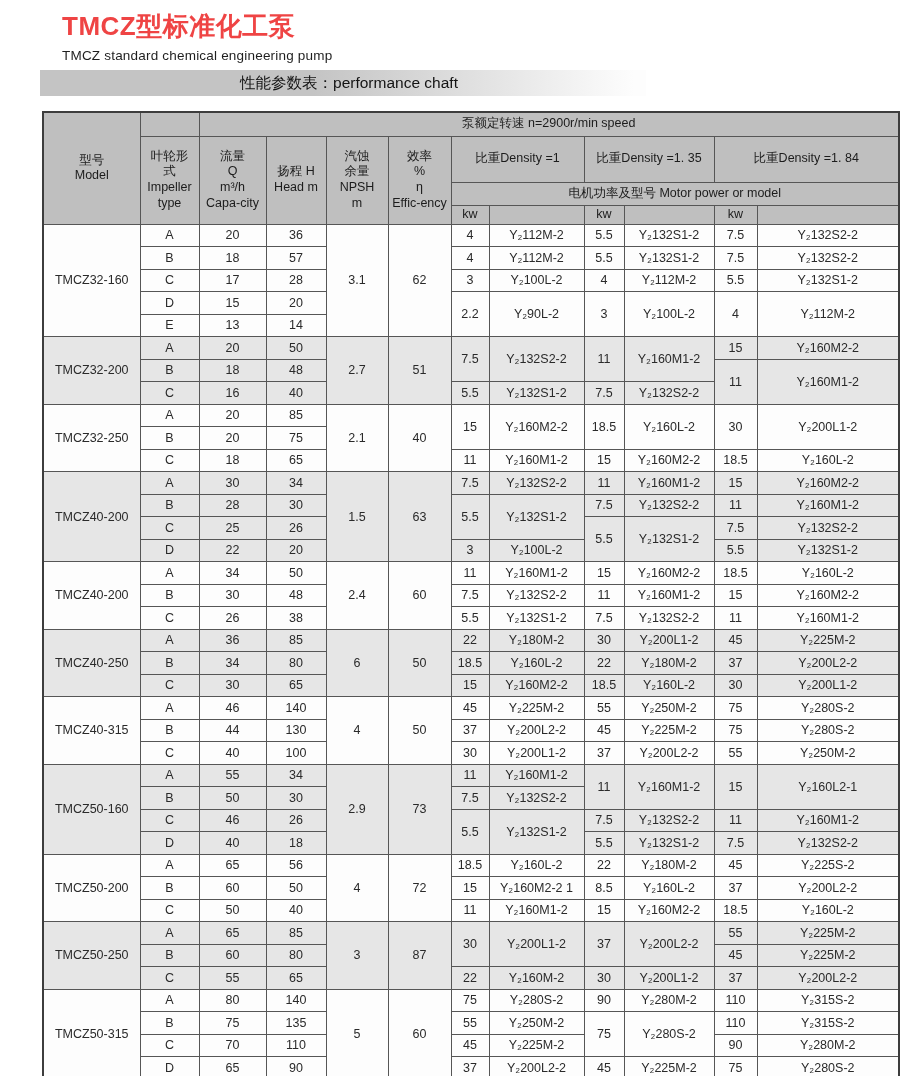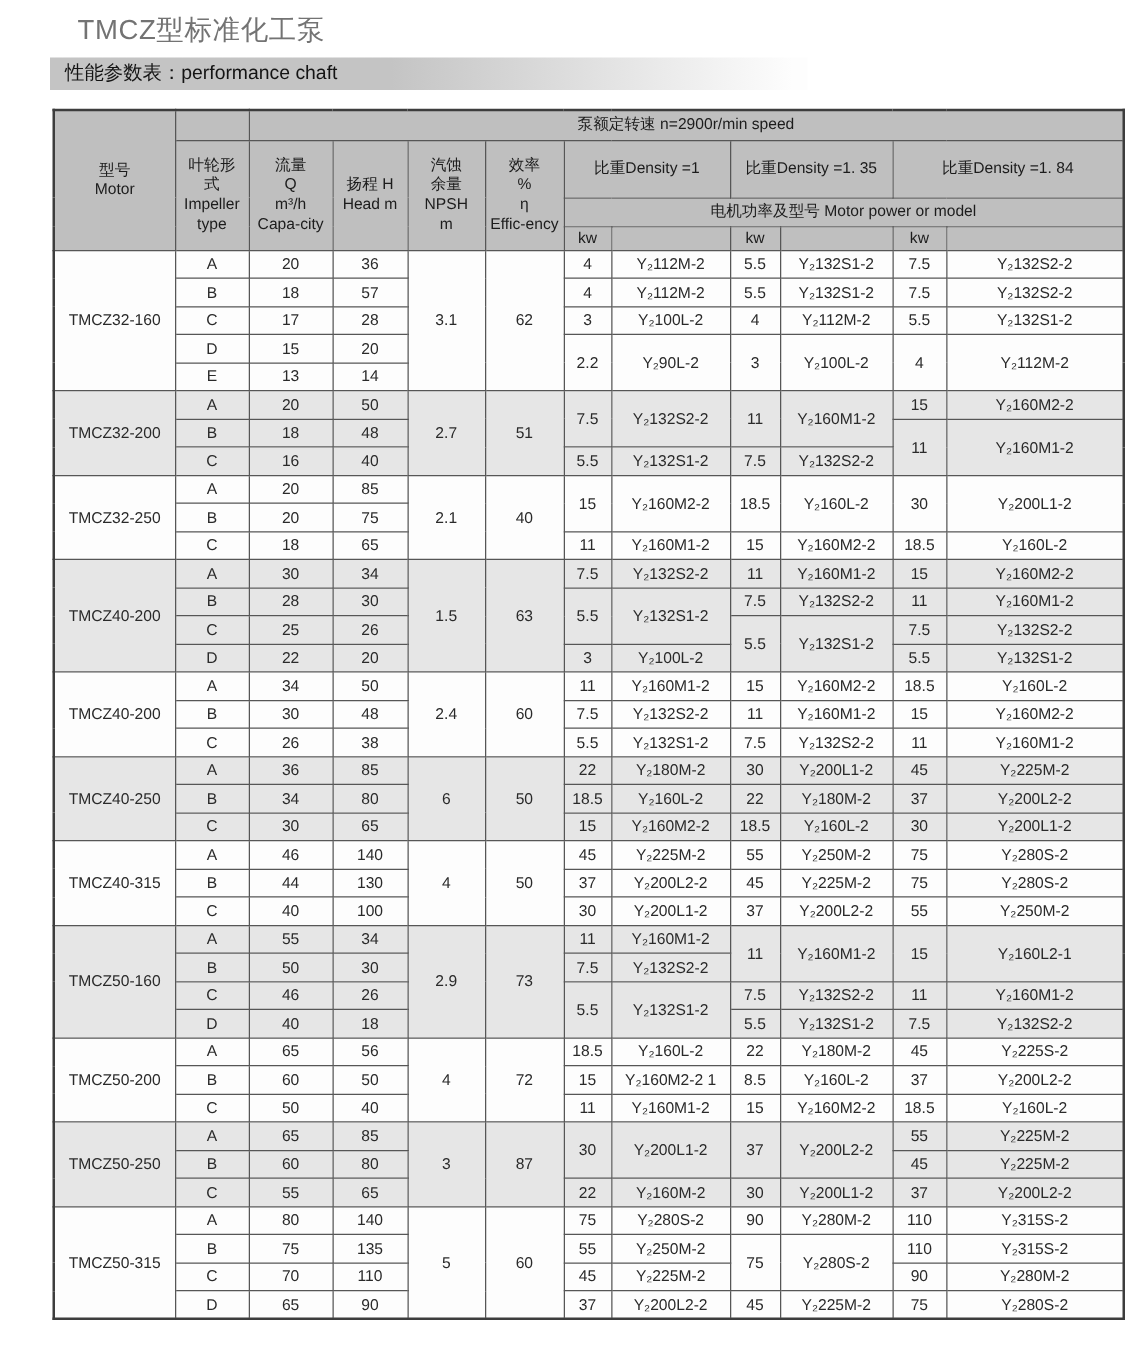--- a/index.html
+++ b/index.html
@@ -6,31 +6,32 @@
   html,body { background:#ffffff; }
   body {
     width:900px; height:1076px;
     font-family:"Liberation Sans", sans-serif;
     color:#2a2a2a;
     position:relative;
     overflow:hidden;
   }
   .title-block { padding:9px 0 0 62px; }
   .page-title {
-    font-size:22px; font-weight:normal; color:#737373; letter-spacing:0.5px;
+    font-size:26px; font-weight:bold; color:#ef4444; letter-spacing:0.5px;
   }
   .page-subtitle {
     font-size:13.5px; color:#1f1f1f; margin-top:4px; letter-spacing:0.2px;
   }
   .section-bar {
     margin:7px 0 0 40px;
     width:606px; height:26px; line-height:26px;
     padding-left:12px;
     font-size:15.5px; color:#141414;
     background:linear-gradient(to right, #c4c4c4 45%, #fdfdfd 98%);
+    text-align:center;
   }
   table.perf {
     border-collapse:collapse;
     table-layout:fixed;
     margin:15px 0 0 42px;
     width:856px;
     font-size:12.5px;
     border:2px solid #3d3d3d;
   }
   table.perf td {
@@ -58,20 +59,21 @@
   tbody tr.shaded td { background:#e6e6e6; }
   td.kw-cell { text-align:left; padding-left:7px; }
   td.mm-cell { text-align:left; padding-left:13px; }
   td.mm3     { padding-left:22px; }
 </style>
 </head>
 <body>
 
 <div class="title-block">
   <div class="page-title">TMCZ型标准化工泵</div>
+  <div class="page-subtitle">TMCZ standard chemical engineering pump</div>
 </div>
 <div class="section-bar">性能参数表：performance chaft</div>
 
 <table class="perf">
   <colgroup>
     <col style="width:97px">
       <col style="width:59px">
       <col style="width:67px">
       <col style="width:60px">
     <col style="width:62px">
@@ -79,21 +81,21 @@
       <col style="width:38px">
       <col style="width:95px">
     <col style="width:40px">
       <col style="width:90px">
       <col style="width:43px">
       <col style="width:142px">
   </colgroup>
   <thead>
     <tr>
       <td rowspan="4" class="h-model">型号
-Motor</td>
+Model</td>
       <td></td>
       <td colspan="10">泵额定转速  n=2900r/min speed</td>
     </tr>
     <tr>
       <td rowspan="3" class="h-left">叶轮形
 式
 Impeller
 type</td>
       <td rowspan="3">流量
 Q

